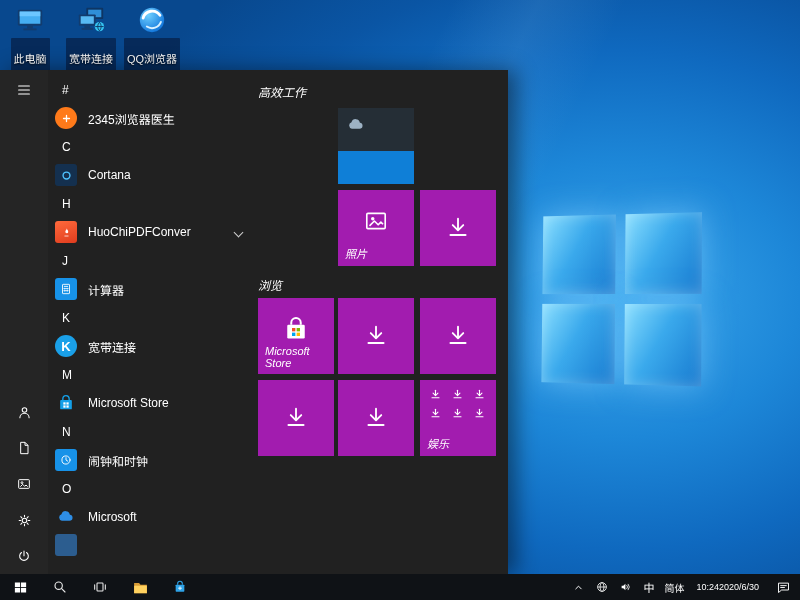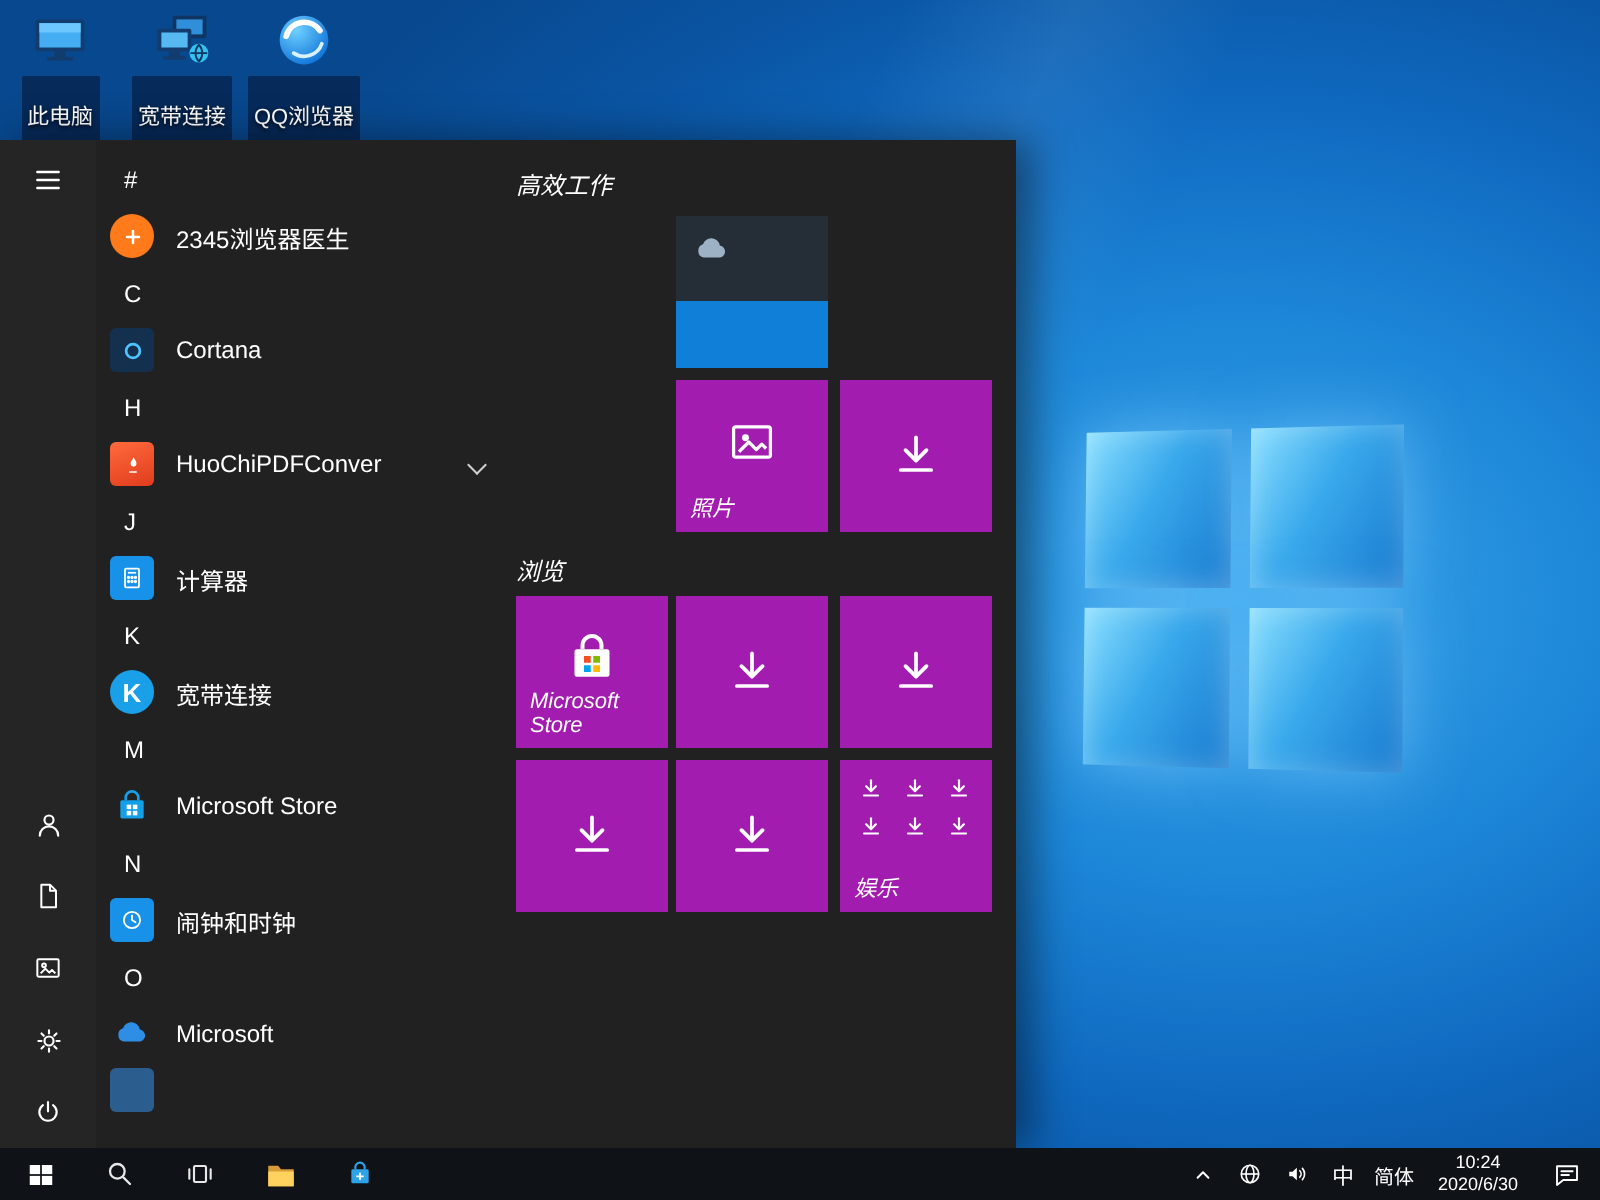--- a/index.html
+++ b/index.html
@@ -74,21 +74,21 @@
   
   .taskbar {
     position:absolute; left:0; bottom:0; width:800px; height:26px;
     background:#0f1216; display:flex; align-items:stretch; z-index:50;
   }
   .tb-btn { width:40px; display:flex; align-items:center; justify-content:center; cursor:pointer; }
   .tray { margin-left:auto; display:flex; align-items:stretch; }
   .tray-item { display:flex; align-items:center; justify-content:center; padding:0 5px; color:#fff; cursor:pointer; }
   .tray-text { font-size:11px; }
   .tray-text-sm { font-size:10px; }
-  .clock { display:flex; flex-direction:column; align-items:center; justify-content:center; font-size:9px; line-height:11px; color:#fff; padding:0 7px; cursor:pointer; }
+  .clock { display:flex; flex-direction:row; align-items:center; justify-content:center; font-size:9px; line-height:11px; color:#fff; padding:0 7px; cursor:pointer; }
 
   svg { display:block; }
 </style>
 </head>
 <body>
 
 <div class="wallpaper">
   <div class="hero-logo">
     <div class="hero-pane"></div>
     <div class="hero-pane"></div>

